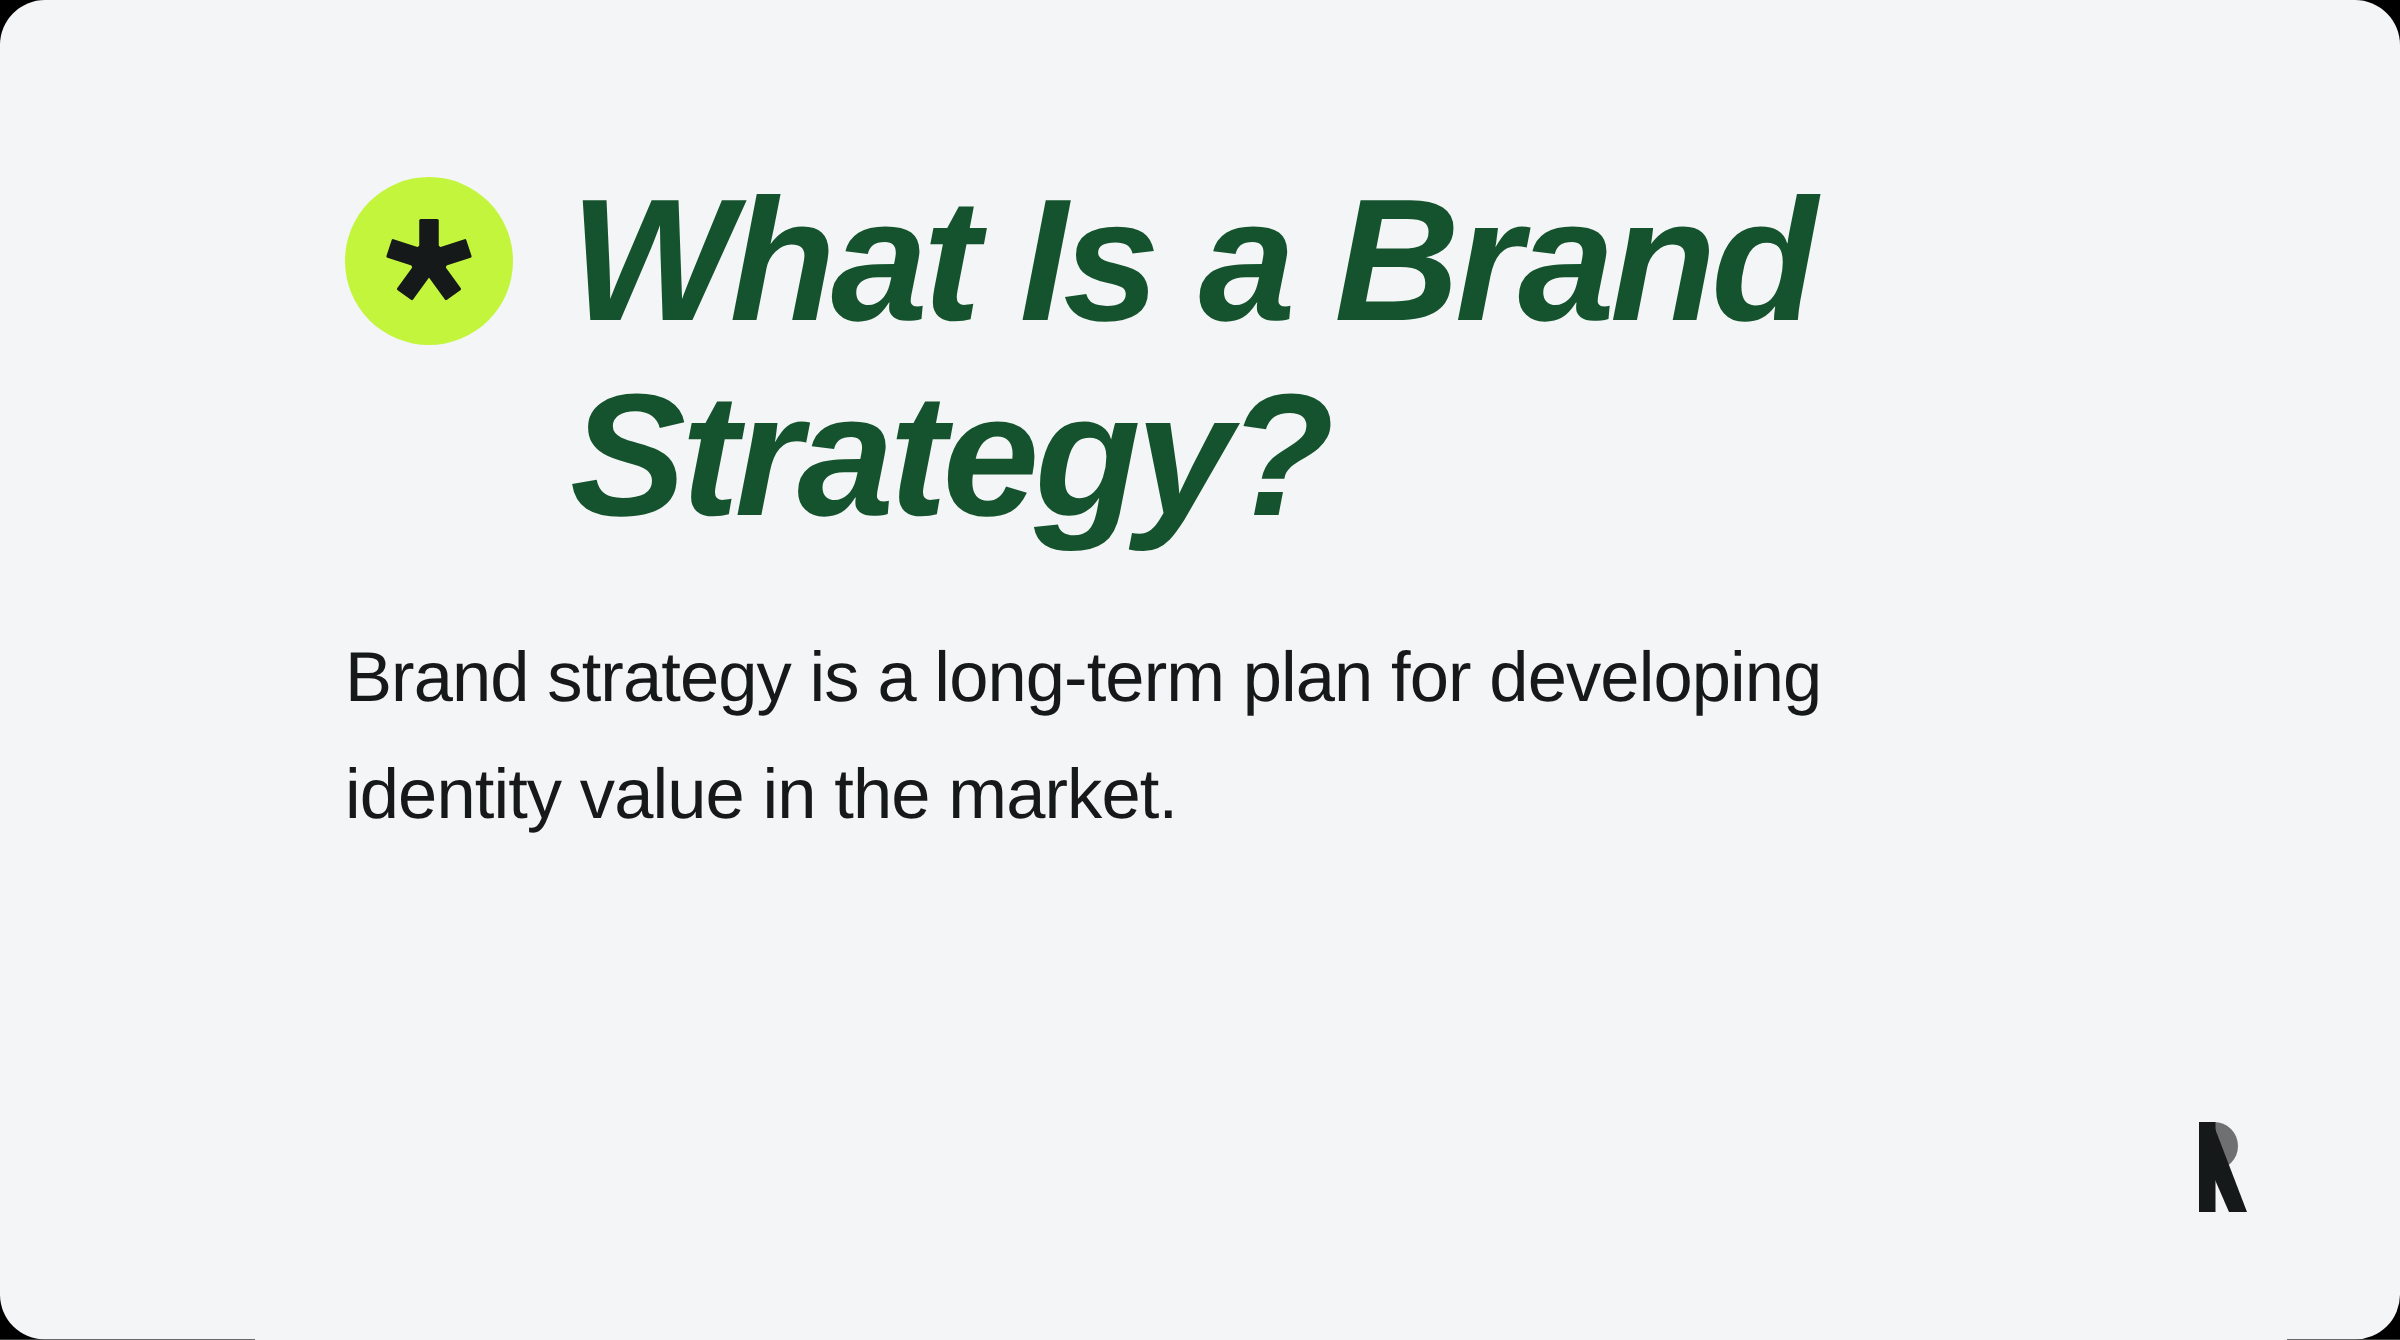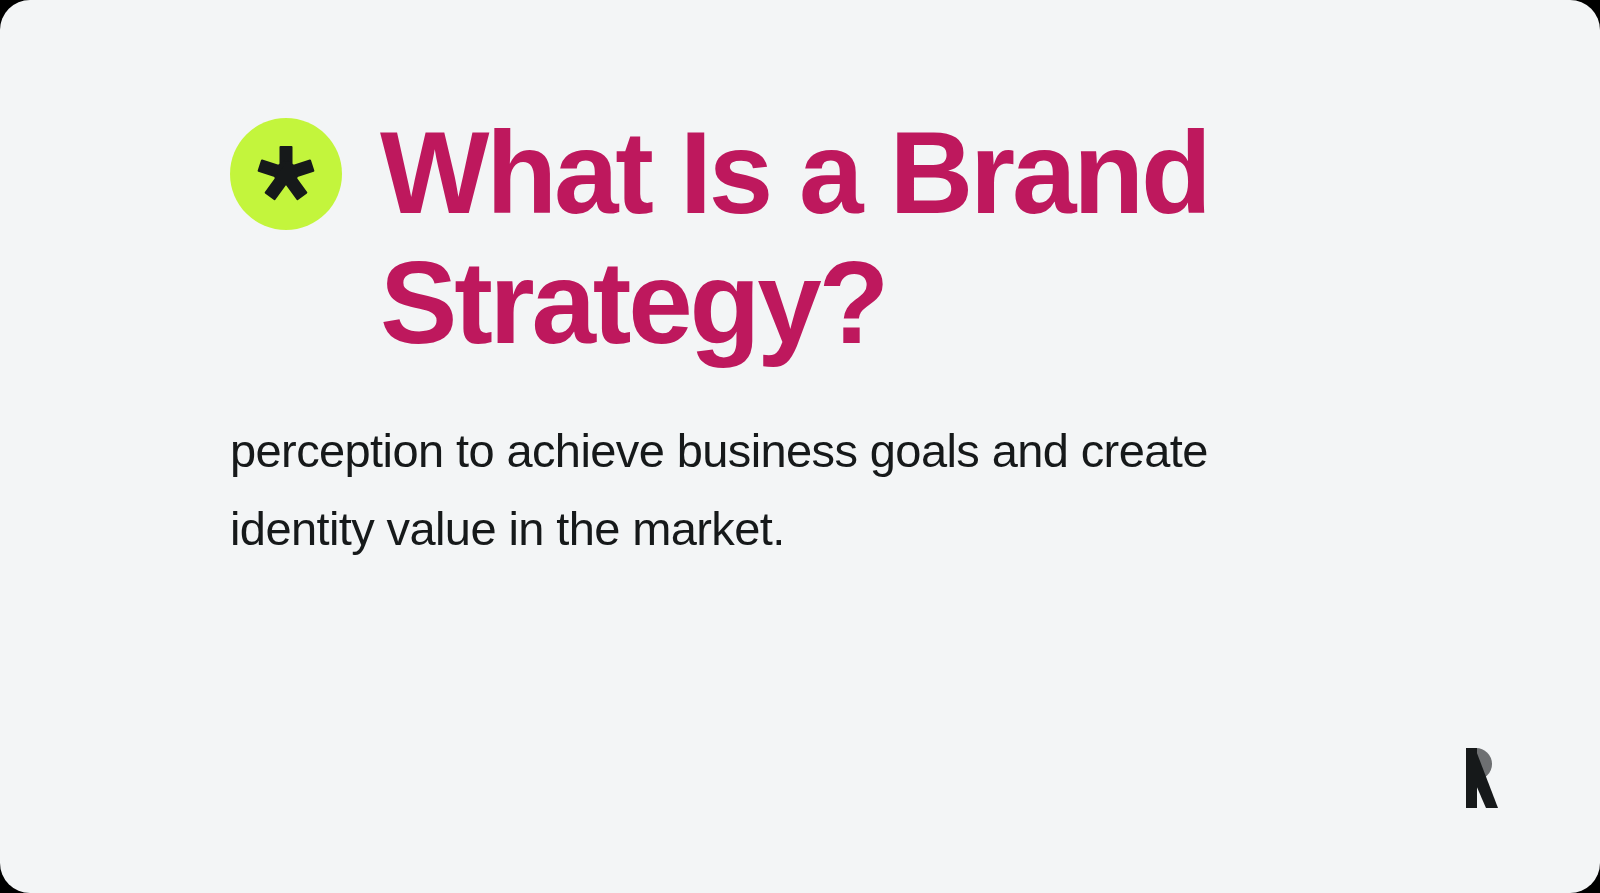--- a/index.html
+++ b/index.html
@@ -43,22 +43,23 @@
     height: 112px;
   }
 
   .heading {
     margin: 0;
     padding: 0 0 0 150px;
     font-size: 116px;
     line-height: 130px;
     font-weight: 700;
     letter-spacing: -3.2px;
-    color: #be185d;
+    color: #14532d;
     max-width: 860px;
+    font-style: italic;
   }
 
   
   .body-copy {
     position: absolute;
     left: 230px;
     top: 412px;
     width: 1120px;
     margin: 0;
     font-size: 47px;
@@ -101,21 +102,21 @@
 
           <rect x="49.5" y="28" width="13" height="40" rx="1" transform="rotate(-144 56 56)"></rect>
         </g>
       </svg>
     </div>
 
     <h1 class="heading">What Is a Brand Strategy?</h1>
   </div>
 
   <p class="body-copy">
-    <span class="body-line">perception to achieve business goals and create</span>
+    <span class="body-line">Brand strategy is a long-term plan for developing</span>
     <span class="body-line">identity value in the market.</span>
   </p>
 
   <div class="logo-mark">
     <svg viewBox="0 0 46 60" xmlns="http://www.w3.org/2000/svg">
 
       <path d="M14 0 H24 A16 16 0 0 1 24 32 H14 Z" fill="#6e7072"></path>
 
       <path d="M14 0 H23 L46 60 H34 L14 14 Z" fill="#16191a"></path>
       <rect x="14" y="0" width="11" height="60" fill="#16191a"></rect>

